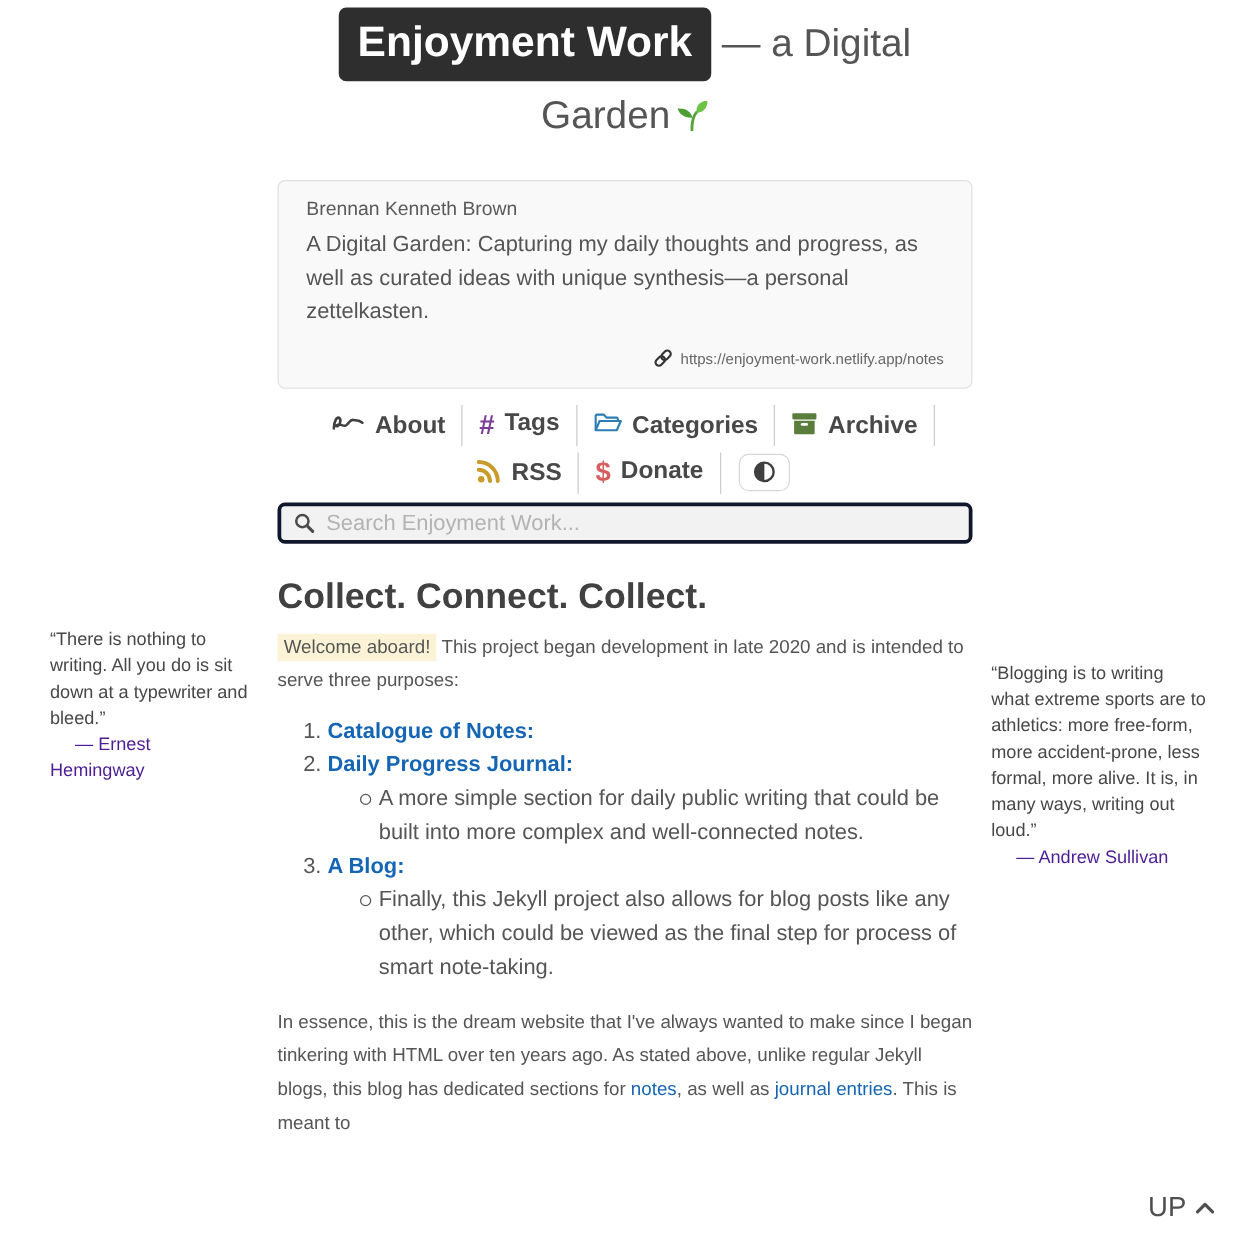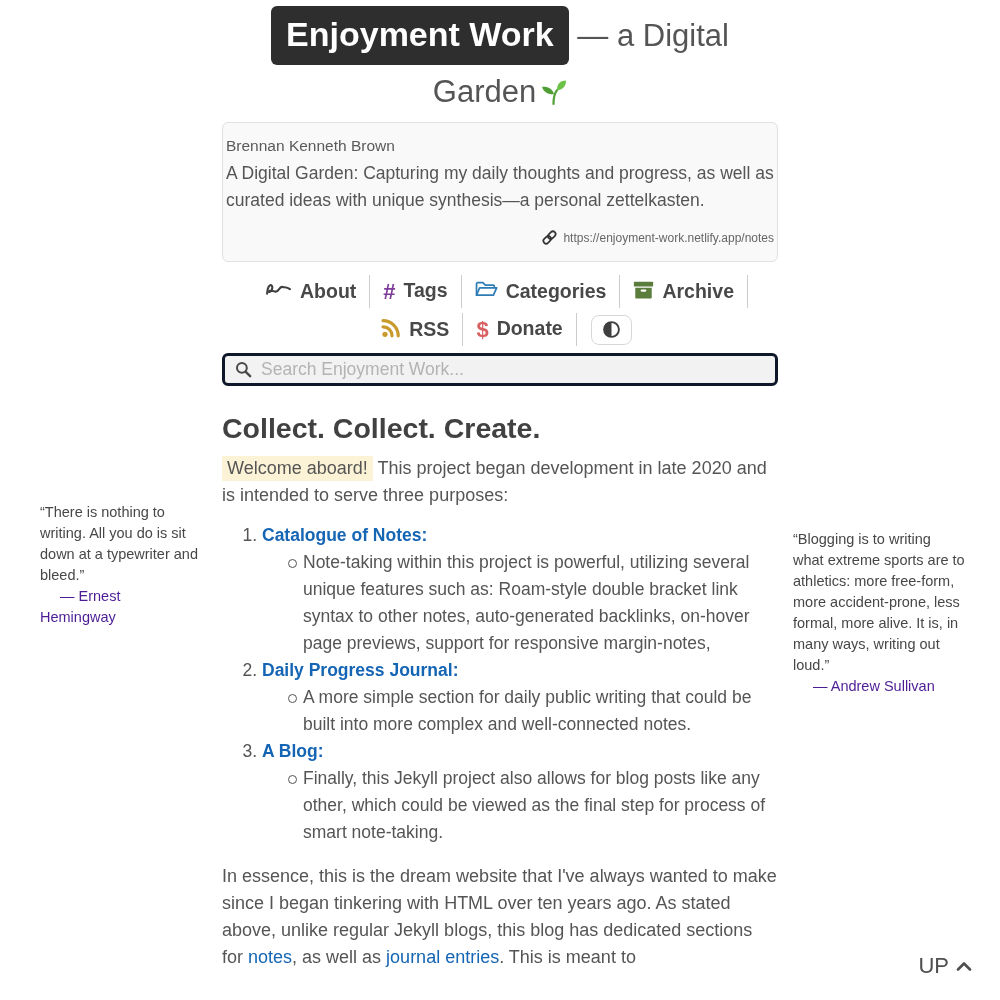--- a/index.html
+++ b/index.html
@@ -10,22 +10,22 @@
   .main-col { position:absolute; left:222px; top:0; width:556px; height:1000px; }
 
   
   .site-title { margin-top:6px; text-align:center; font-size:31px; line-height:53px;
     color:#555; font-weight:400; }
   .title-box { display:inline-block; background:#2e2e2e; color:#fff; font-weight:bold;
     font-size:34px; padding:2px 15px 4px; border-radius:6px; }
   .seedling { vertical-align:-4px; margin-left:4px; }
 
   
-  .profile-card { background:#f9f9f9; border:1px solid #e1e1e1;
-    border-radius:6px; padding:12px 3px 12px; color:#555; }
+  .profile-card { margin-top:22px; background:#f9f9f9; border:1px solid #e1e1e1;
+    border-radius:6px; padding:12px 22px 12px; color:#555; }
   .profile-author { font-size:15.5px; line-height:22px; color:#5a5a5a; }
   .profile-desc { margin-top:3px; font-size:17.5px; line-height:26.5px; }
   .profile-url-row { margin-top:14px; text-align:right; font-size:12px; color:#666;
     line-height:22px; }
   .profile-url-row svg { vertical-align:-4px; margin-right:5px; }
 
   
   .nav-row { margin-top:13px; display:flex; justify-content:center; align-items:center; }
   .nav-row.second { margin-top:5px; }
   .nav-item { display:inline-flex; align-items:flex-start; gap:8px; padding:2px 13px;
@@ -40,21 +40,21 @@
   .search-bar { margin-top:7px; height:33px; background:#f2f2f3; border:3px solid #0f172a;
     border-radius:6px; display:flex; align-items:center; padding:0 10px; }
   .search-bar svg { flex:0 0 auto; margin-right:9px; }
   .search-input { flex:1; border:none; background:transparent; outline:none;
     font-size:17.5px; color:#555; font-family:"Liberation Sans", sans-serif; }
   .search-input::placeholder { color:#b3b3b3; }
 
   
   .page-heading { margin-top:27px; font-size:28.5px; line-height:31px; color:#414141;
     font-weight:bold; }
-  .body-text { font-size:18px; line-height:27px; color:#555; }
+  .body-text { font-size:15px; line-height:27px; color:#555; }
   .intro { margin-top:11px; }
   .hl { background:#fcf3d7; padding:2px 5px 3px; }
   ol.purpose-list { margin-top:13px; padding-left:40px; }
   ol.purpose-list > li { font-size:17.5px; line-height:27px; color:#555; }
   .purpose-link { color:#1565b5; font-weight:bold; text-decoration:none; cursor:pointer; }
   ol.purpose-list ul { list-style:none; padding-left:41px; }
   ol.purpose-list ul li { position:relative; }
   ol.purpose-list ul li::before { content:""; position:absolute; left:-15px; top:10px;
     width:7px; height:7px; border:1.4px solid #555; border-radius:50%; }
   .closing { margin-top:17px; }
@@ -155,30 +155,27 @@
     </nav>
 
     <div class="search-bar">
       <svg width="17" height="17" viewBox="0 0 18 18">
         <circle cx="7.3" cy="7.3" r="5.2" fill="none" stroke="#4a4a4a" stroke-width="2.1"></circle>
         <line x1="11.4" y1="11.4" x2="16" y2="16" stroke="#4a4a4a" stroke-width="2.6" stroke-linecap="round"></line>
       </svg>
       <input class="search-input" type="text" placeholder="Search Enjoyment Work..." style="">
     </div>
 
-    <h2 class="page-heading">Collect. Collect. Create.</h2>
+    <h2 class="page-heading">Collect. Connect. Collect.</h2>
 
     <p class="body-text intro"><span class="hl">Welcome aboard!</span><span> This project began development in late 2020 and is intended to serve three purposes:</span></p>
 
     <ol class="purpose-list">
       <li>
         <a class="purpose-link">Catalogue of Notes:</a>
-        <ul>
-            <li>Note-taking within this project is powerful, utilizing several unique features such as: Roam-style double bracket link syntax to other notes, auto-generated backlinks, on-hover page previews, support for responsive margin-notes,</li>
-          </ul>
       </li>
       <li>
         <a class="purpose-link">Daily Progress Journal:</a>
         <ul>
             <li>A more simple section for daily public writing that could be built into more complex and well-connected notes.</li>
           </ul>
       </li>
       <li>
         <a class="purpose-link">A Blog:</a>
         <ul>

